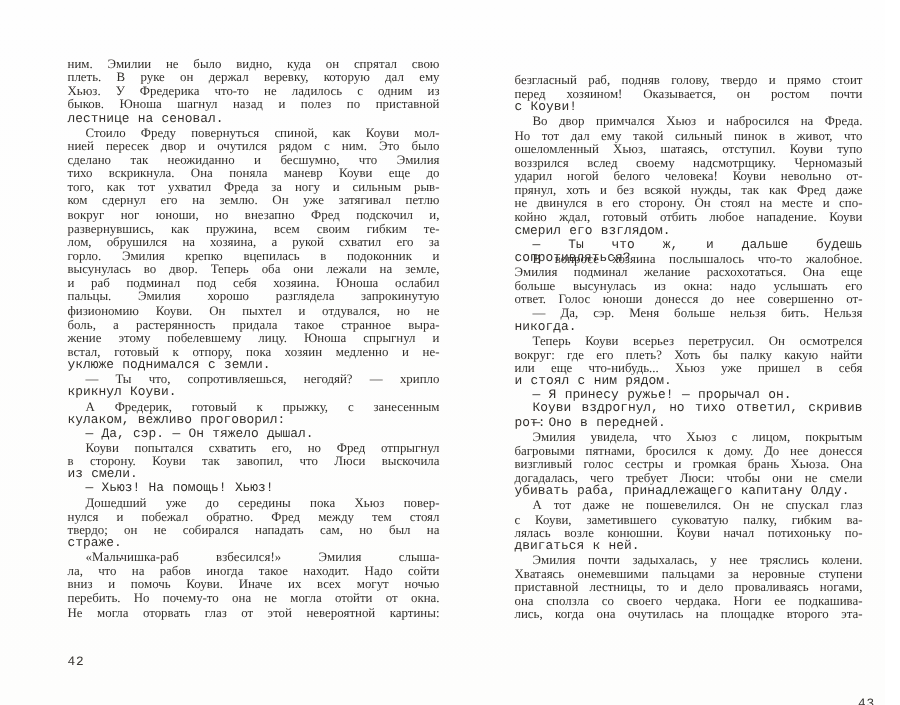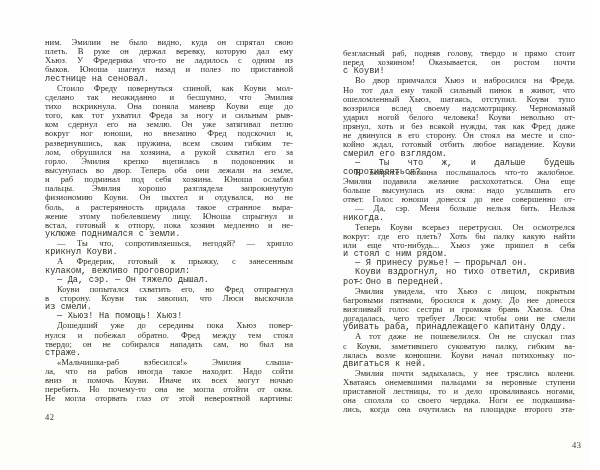--- a/index.html
+++ b/index.html
@@ -24,39 +24,41 @@
     font-size: 8.6px;
     color: #312e2a;
     text-align: justify;
     text-align-last: justify;
     word-spacing: 0.4px;
   }
   .line.end { text-align-last: left; font-family: Liberation Mono, monospace; }
   .line.in  { text-indent: 12px; }
   .pagenum {
     position: absolute;
-    top: 412px;
+    top: 436px;
     font-size: 8.5px;
     color: #3a3733;
     letter-spacing: 0.5px;
+    font-family: Liberation Mono, monospace;
   }
   .pagenum.left  { left: 45px; }
   .pagenum.right { left: 572px; margin-top: 28px; }
 </style>
 </head>
 <body>
 
 <div class="spread">
   <div class="textcol left">
       <div class="line">ним. Эмилии не было видно, куда он спрятал свою</div>
       <div class="line">плеть. В руке он держал веревку, которую дал ему</div>
       <div class="line">Хьюз. У Фредерика что-то не ладилось с одним из</div>
       <div class="line">быков. Юноша шагнул назад и полез по приставной</div>
       <div class="line end">лестнице на сеновал.</div>
       <div class="line in">Стоило Фреду повернуться спиной, как Коуви мол-</div>
+      <div class="line">нией пересек двор и очутился рядом с ним. Это было</div>
       <div class="line">сделано так неожиданно и бесшумно, что Эмилия</div>
       <div class="line">тихо вскрикнула. Она поняла маневр Коуви еще до</div>
       <div class="line">того, как тот ухватил Фреда за ногу и сильным рыв-</div>
       <div class="line">ком сдернул его на землю. Он уже затягивал петлю</div>
       <div class="line">вокруг ног юноши, но внезапно Фред подскочил и,</div>
       <div class="line">развернувшись, как пружина, всем своим гибким те-</div>
       <div class="line">лом, обрушился на хозяина, а рукой схватил его за</div>
       <div class="line">горло. Эмилия крепко вцепилась в подоконник и</div>
       <div class="line">высунулась во двор. Теперь оба они лежали на земле,</div>
       <div class="line">и раб подминал под себя хозяина. Юноша ослабил</div>
@@ -93,21 +95,21 @@
       <div class="line">Но тот дал ему такой сильный пинок в живот, что</div>
       <div class="line">ошеломленный Хьюз, шатаясь, отступил. Коуви тупо</div>
       <div class="line">воззрился вслед своему надсмотрщику. Черномазый</div>
       <div class="line">ударил ногой белого человека! Коуви невольно от-</div>
       <div class="line">прянул, хоть и без всякой нужды, так как Фред даже</div>
       <div class="line">не двинулся в его сторону. Он стоял на месте и спо-</div>
       <div class="line">койно ждал, готовый отбить любое нападение. Коуви</div>
       <div class="line end">смерил его взглядом.</div>
       <div class="line in end">— Ты что ж, и дальше будешь сопротивляться?</div>
       <div class="line in">В вопросе хозяина послышалось что-то жалобное.</div>
-      <div class="line">Эмилия подавила желание расхохотаться. Она еще</div>
+      <div class="line">Эмилия подминал желание расхохотаться. Она еще</div>
       <div class="line">больше высунулась из окна: надо услышать его</div>
       <div class="line">ответ. Голос юноши донесся до нее совершенно от-</div>
       <div class="line in">— Да, сэр. Меня больше нельзя бить. Нельзя</div>
       <div class="line end">никогда.</div>
       <div class="line in">Теперь Коуви всерьез перетрусил. Он осмотрелся</div>
       <div class="line">вокруг: где его плеть? Хоть бы палку какую найти</div>
       <div class="line">или еще что-нибудь... Хьюз уже пришел в себя</div>
       <div class="line end">и стоял с ним рядом.</div>
       <div class="line in end">— Я принесу ружье! — прорычал он.</div>
       <div class="line in end">Коуви вздрогнул, но тихо ответил, скривив рот:</div>

